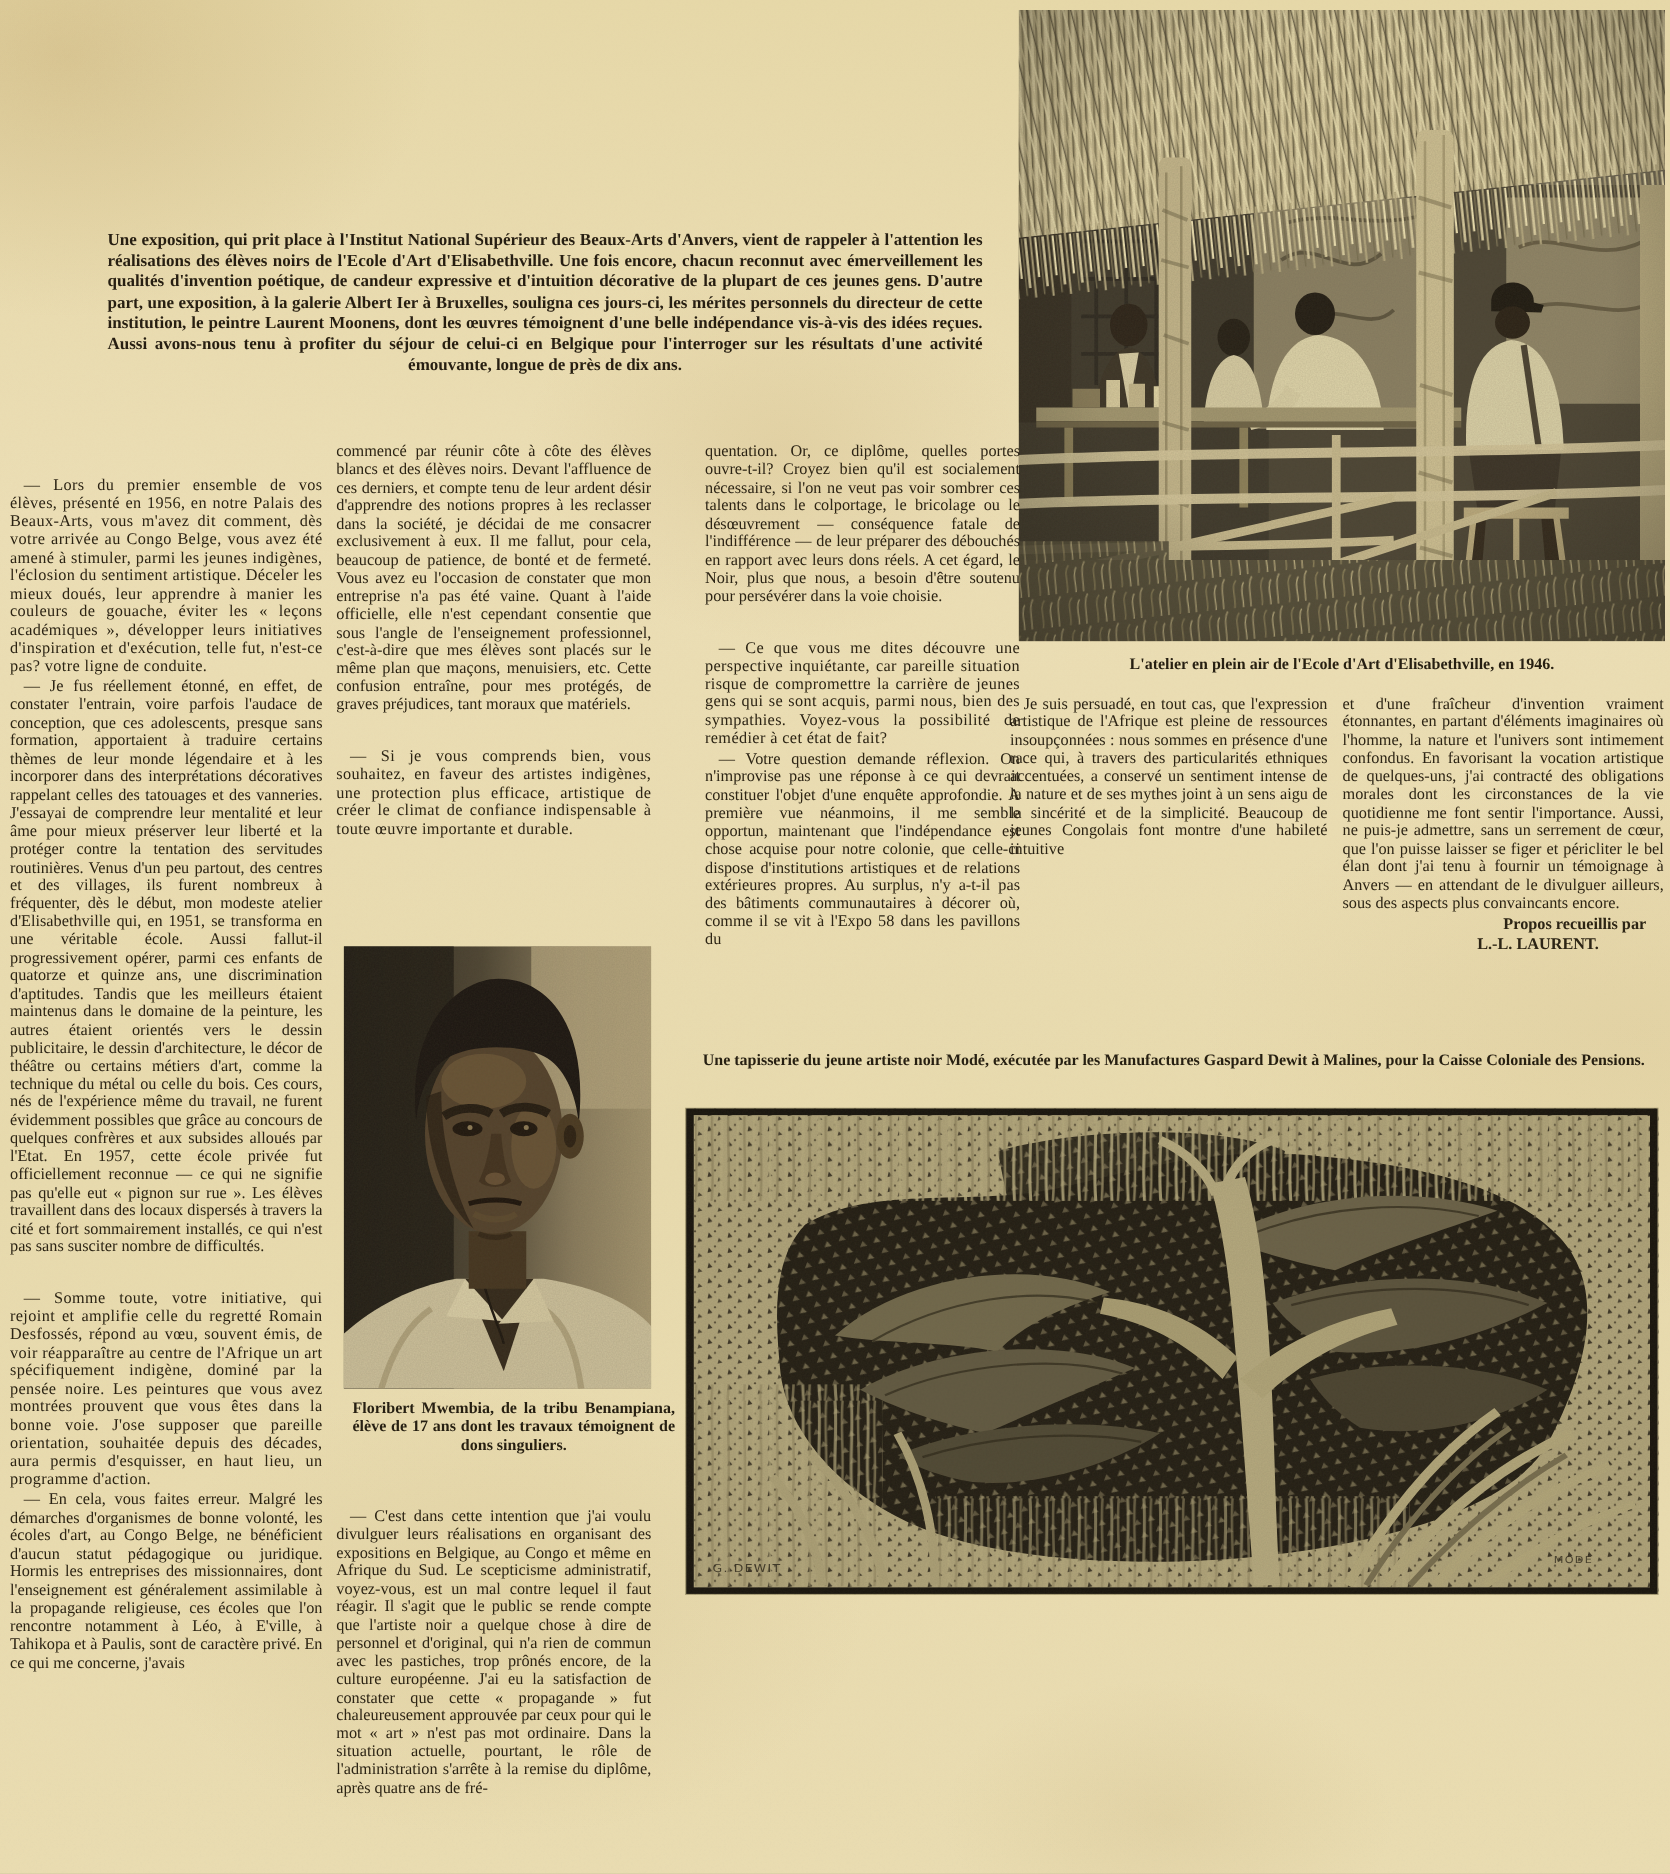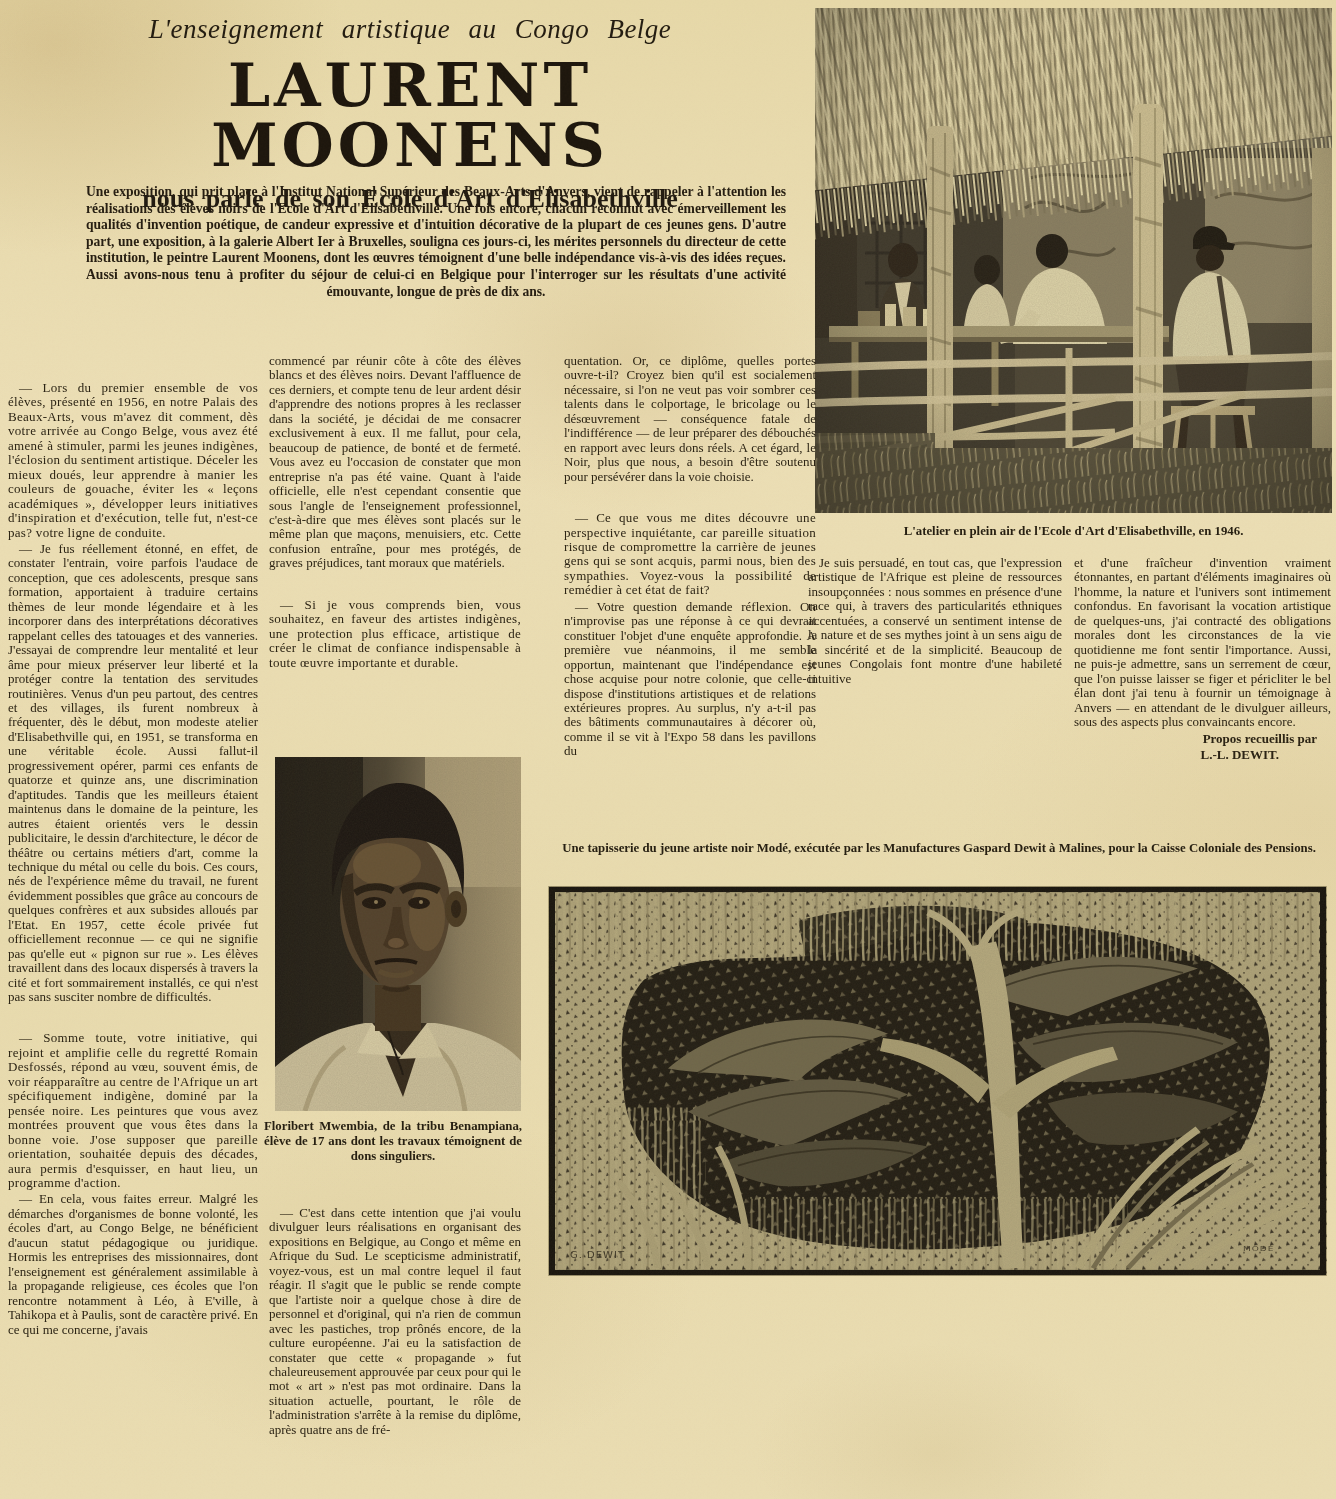--- a/index.html
+++ b/index.html
@@ -33,37 +33,32 @@
   #col3{left:564px;top:354px;width:252px;height:492px;}
   #col4{left:808px;top:556px;width:254px;height:290px;}
   #col5{left:1074px;top:556px;width:257px;height:290px;}
   figure{margin:0;position:absolute;}
   figure svg{display:block;width:100%;height:100%;}
   #atelier{left:815px;top:8px;width:517px;height:505px;}
   #portrait{left:275px;top:757px;width:246px;height:354px;}
   #tapestry{left:548px;top:886px;width:779px;height:390px;}
   .caption{position:absolute;font-weight:700;font-size:12.8px;line-height:15px;text-align:center;color:#241d10;}
   #cap-atelier{left:815px;top:524px;width:517px;}
-  #cap-portrait{left:264px;top:1119px;width:258px;text-align:justify;text-align-last:center;}
+  #cap-portrait{left:282px;top:1119px;width:258px;text-align:justify;text-align-last:center;}
   #cap-tapestry{left:548px;top:841px;width:782px;}
   .byline{margin-top:3px;font-weight:700;}
   .byline-credit{text-align:right;padding-right:14px;}
   .byline-name{text-align:right;padding-right:52px;margin-top:1px;}
   .pagegrain{position:absolute;left:0;top:0;width:1336px;height:1499px;pointer-events:none;opacity:.8;}
 </style>
 </head>
 <body>
 
 <div class="paper">
 
-  <header class="masthead">
-    <div class="kicker">L'enseignement artistique au Congo Belge</div>
-    <h1 class="title">LAURENT MOONENS</h1>
-    <div class="subtitle">nous parle de son Ecole d'Art d'Elisabethville</div>
-  </header>
 
   <p class="intro">Une exposition, qui prit place à l'Institut National Supérieur des Beaux-Arts d'Anvers, vient de rappeler à l'attention les réalisations des élèves noirs de l'Ecole d'Art d'Elisabethville. Une fois encore, chacun reconnut avec émerveillement les qualités d'invention poétique, de candeur expressive et d'intuition décorative de la plupart de ces jeunes gens. D'autre part, une exposition, à la galerie Albert Ier à Bruxelles, souligna ces jours-ci, les mérites personnels du directeur de cette institution, le peintre Laurent Moonens, dont les œuvres témoignent d'une belle indépendance vis-à-vis des idées reçues. Aussi avons-nous tenu à profiter du séjour de celui-ci en Belgique pour l'interroger sur les résultats d'une activité émouvante, longue de près de dix ans.</p>
 
   <figure id="atelier">
     <svg viewBox="0 0 517 505" preserveAspectRatio="none">
       <defs>
         <pattern id="at-th1" width="11" height="70" patternUnits="userSpaceOnUse" patternTransform="rotate(4)">
           <rect width="11" height="70" fill="#bdb087"></rect>
           <path d="M2,0 V70" stroke="#e2d5a8" stroke-width="2.2"></path>
           <path d="M5.5,0 V70" stroke="#8f8461" stroke-width="1.6"></path>
@@ -244,21 +239,21 @@
   </div>
 
   <div class="col" id="col4">
     <p>Je suis persuadé, en tout cas, que l'expression artistique de l'Afrique est pleine de ressources insoupçonnées : nous sommes en présence d'une race qui, à travers des particularités ethniques accentuées, a conservé un sentiment intense de la nature et de ses mythes joint à un sens aigu de la sincérité et de la simplicité. Beaucoup de jeunes Congolais font montre d'une habileté intuitive</p>
   </div>
 
   <div class="col" id="col5">
     <p class="cont">et d'une fraîcheur d'invention vraiment étonnantes, en partant d'éléments imaginaires où l'homme, la nature et l'univers sont intimement confondus. En favorisant la vocation artistique de quelques-uns, j'ai contracté des obligations morales dont les circonstances de la vie quotidienne me font sentir l'importance. Aussi, ne puis-je admettre, sans un serrement de cœur, que l'on puisse laisser se figer et péricliter le bel élan dont j'ai tenu à fournir un témoignage à Anvers — en attendant de le divulguer ailleurs, sous des aspects plus convaincants encore.</p>
     <div class="byline">
       <div class="byline-credit">Propos recueillis par</div>
-      <div class="byline-name">L.-L. DEWIT.</div>
+      <div class="byline-name">L.-L. LAURENT.</div>
     </div>
   </div>
 
   <div class="caption" id="cap-tapestry">Une tapisserie du jeune artiste noir Modé, exécutée par les Manufactures Gaspard Dewit à Malines, pour la Caisse Coloniale des Pensions.</div>
   <figure id="tapestry">
     <svg viewBox="0 0 779 449" preserveAspectRatio="none">
       <defs>
         <pattern id="tp-spk" width="16" height="14" patternUnits="userSpaceOnUse">
           <rect width="16" height="14" fill="#b0a47a"></rect>
           <path d="M3,3 l3,4 -4,1 Z" fill="#3c3526"></path>

